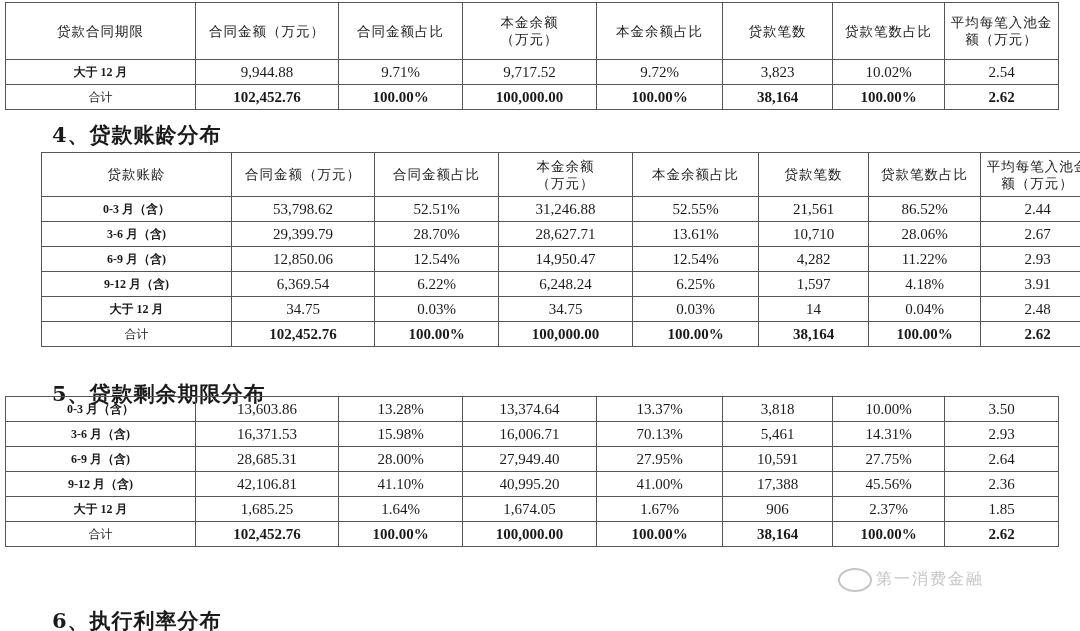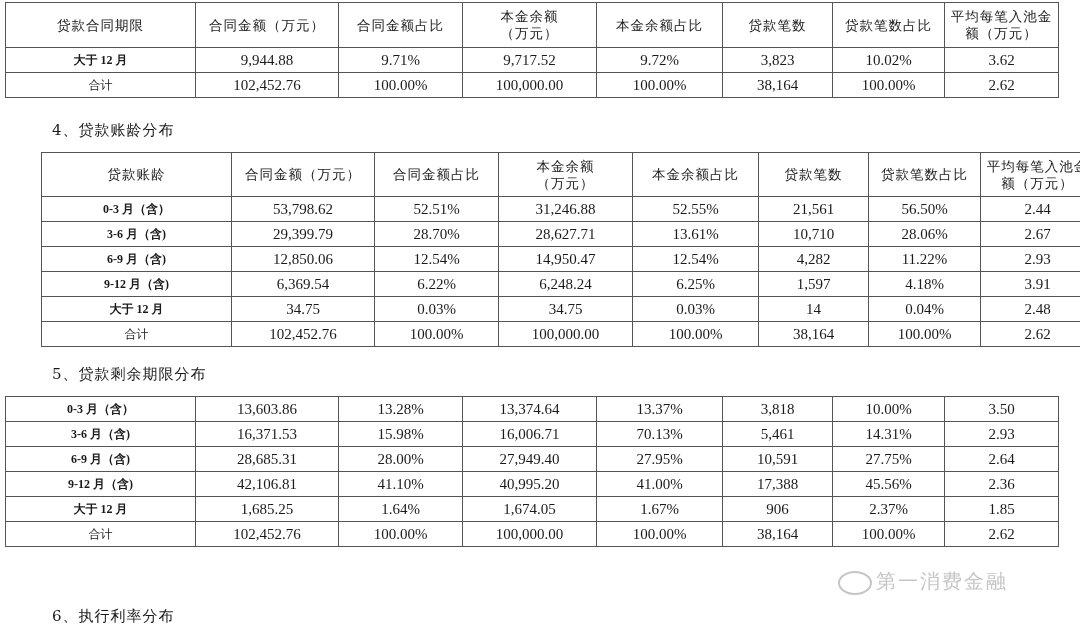--- a/index.html
+++ b/index.html
@@ -16,32 +16,32 @@
   table.dist td, table.dist th {
     border: 1px solid #555;
     text-align: center; vertical-align: middle;
     padding: 0; line-height: 17px;
   }
   table.dist th {
     font-weight: normal; font-size: 13.5px; letter-spacing: 1px;
   }
   .num { font-family: "Liberation Serif", serif; font-size: 15px; }
   .lbl { font-family: "Liberation Serif", "DejaVu Serif", serif; font-size: 12px; font-weight: bold; }
-  tr.total td { font-weight: normal; }
+  tr.total td { font-weight: bold; }
   tr.total td.lbl { font-weight: normal; }
-  .h-head { height: 45px; }
+  .h-head { height: 57px; }
   .h-row { height: 25px; }
   .section-title {
     position: absolute; left: 52px;
-    font-size: 15px; font-weight: normal; letter-spacing: 1px;
+    font-size: 21px; font-weight: bold; letter-spacing: 1px;
     font-family: "DejaVu Serif", serif;
   }
   .watermark {
     position: absolute; left: 838px; top: 568px;
-    font-family: Liberation Serif, serif; font-size: 20px;
+    font-family: Liberation Serif, serif; font-size: 16px;
     color: rgba(150,150,150,0.55); letter-spacing: 2px;
     pointer-events: none; white-space: nowrap;
   }
   .watermark .wm-icon {
     display: inline-block; width: 30px; height: 20px; border: 2px solid rgba(150,150,150,0.55);
     border-radius: 50%; vertical-align: middle; margin-right: 4px;
   }
 </style>
 </head>
 <body>
@@ -69,21 +69,21 @@
     <th><span>平均每笔入池金</span><br><span>额（万元）</span></th>
   </tr>
   <tr class="h-row">
     <td class="lbl">大于 12 月</td>
     <td class="num">9,944.88</td>
     <td class="num">9.71%</td>
     <td class="num">9,717.52</td>
     <td class="num">9.72%</td>
     <td class="num">3,823</td>
     <td class="num">10.02%</td>
-    <td class="num">3.62</td>
+    <td class="num">2.54</td>
   </tr>
   <tr class="h-row total">
     <td class="lbl">合计</td>
     <td class="num">102,452.76</td>
     <td class="num">100.00%</td>
     <td class="num">100,000.00</td>
     <td class="num">100.00%</td>
     <td class="num">38,164</td>
     <td class="num">100.00%</td>
     <td class="num">2.62</td>
@@ -115,21 +115,21 @@
     <th>贷款笔数占比</th>
     <th><span>平均每笔入池金</span><br><span>额（万元）</span></th>
   </tr>
   <tr class="h-row">
     <td class="lbl">0-3 月（含）</td>
     <td class="num">53,798.62</td>
     <td class="num">52.51%</td>
     <td class="num">31,246.88</td>
     <td class="num">52.55%</td>
     <td class="num">21,561</td>
-    <td class="num">56.50%</td>
+    <td class="num">86.52%</td>
     <td class="num">2.44</td>
   </tr>
   <tr class="h-row">
     <td class="lbl">3-6 月（含)</td>
     <td class="num">29,399.79</td>
     <td class="num">28.70%</td>
     <td class="num">28,627.71</td>
     <td class="num">13.61%</td>
     <td class="num">10,710</td>
     <td class="num">28.06%</td>
@@ -171,21 +171,21 @@
     <td class="num">100.00%</td>
     <td class="num">100,000.00</td>
     <td class="num">100.00%</td>
     <td class="num">38,164</td>
     <td class="num">100.00%</td>
     <td class="num">2.62</td>
   </tr>
 </tbody>
   </table>
 
-<div class="section-title" style="top:365px;">5、贷款剩余期限分布</div>
+<div class="section-title" style="top:380px;">5、贷款剩余期限分布</div>
 
 <table class="dist" style="top:396px;">
   <colgroup>
     <col style="width:190px">
       <col style="width:143px">
       <col style="width:124px">
       <col style="width:134px">
     <col style="width:126px">
       <col style="width:110px">
       <col style="width:112px">

